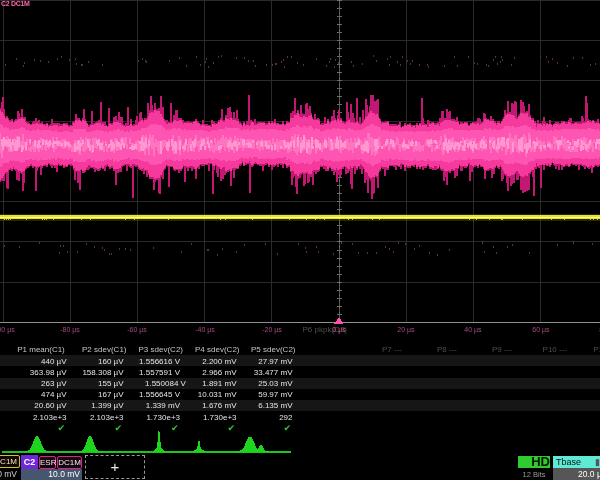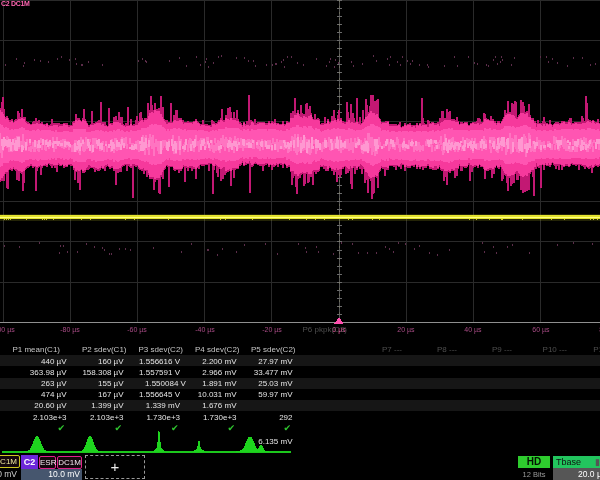--- a/index.html
+++ b/index.html
@@ -107,21 +107,21 @@
 <div style="position:absolute;left:1px;top:0px;font-size:7px;color:#ff66b2;font-weight:bold;letter-spacing:-0.3px;">C2 DC1M</div>
 <div style="position:absolute;left:0;top:355.2px;width:600px;height:11.2px;background:#161616"></div>
 <div style="position:absolute;left:0;top:377.6px;width:600px;height:11.2px;background:#161616"></div>
 <div style="position:absolute;left:0;top:400.0px;width:600px;height:11.2px;background:#161616"></div>
 <div class="dh" style="left:287px;top:325px;">P6 pkpk(C3)</div>
 <div class="dh" style="left:342px;top:345.4px;">P7 ---</div>
 <div class="dh" style="left:397px;top:345.4px;">P8 ---</div>
 <div class="dh" style="left:452px;top:345.4px;">P9 ---</div>
 <div class="dh" style="left:507px;top:345.4px;">P10 ---</div>
 <div class="dh" style="left:557px;top:345.4px;">P11 ---</div>
-<div class="th" style="left:0;top:345.4px;">P1 mean(C1)</div>
+<div class="th" style="left:11px;top:345.4px;text-align:center;">P1 mean(C1)</div>
 <div class="th" style="left:66.5px;top:345.4px;">P2 sdev(C1)</div>
 <div class="th" style="left:123.0px;top:345.4px;">P3 sdev(C2)</div>
 <div class="th" style="left:179.5px;top:345.4px;">P4 sdev(C2)</div>
 <div class="th" style="left:235.5px;top:345.4px;">P5 sdev(C2)</div>
 <div class="tv" style="left:6.5px;top:356.6px;">440 µV</div>
 <div class="tv" style="left:63.5px;top:356.6px;">160 µV</div>
 <div class="tv" style="left:120.0px;top:356.6px;">1.556616 V</div>
 <div class="tv" style="left:176.5px;top:356.6px;">2.200 mV</div>
 <div class="tv" style="left:232.5px;top:356.6px;">27.97 mV</div>
 <div class="tv" style="left:6.5px;top:367.8px;">363.98 µV</div>
@@ -136,35 +136,35 @@
 <div class="tv" style="left:232.5px;top:379.0px;">25.03 mV</div>
 <div class="tv" style="left:6.5px;top:390.2px;">474 µV</div>
 <div class="tv" style="left:63.5px;top:390.2px;">167 µV</div>
 <div class="tv" style="left:120.0px;top:390.2px;">1.556645 V</div>
 <div class="tv" style="left:176.5px;top:390.2px;">10.031 mV</div>
 <div class="tv" style="left:232.5px;top:390.2px;">59.97 mV</div>
 <div class="tv" style="left:6.5px;top:401.4px;">20.60 µV</div>
 <div class="tv" style="left:63.5px;top:401.4px;">1.399 µV</div>
 <div class="tv" style="left:120.0px;top:401.4px;">1.339 mV</div>
 <div class="tv" style="left:176.5px;top:401.4px;">1.676 mV</div>
-<div class="tv" style="left:232.5px;top:401.4px;margin-top:36px;">6.135 mV</div>
+<div class="tv" style="left:232.5px;top:401.4px;">6.135 mV</div>
 <div class="tv" style="left:6.5px;top:412.6px;">2.103e+3</div>
 <div class="tv" style="left:63.5px;top:412.6px;">2.103e+3</div>
 <div class="tv" style="left:120.0px;top:412.6px;">1.730e+3</div>
 <div class="tv" style="left:176.5px;top:412.6px;">1.730e+3</div>
 <div class="tv" style="left:232.5px;top:412.6px;">292</div>
 <div class="ck" style="left:57.5px;top:422.8px;">✔</div>
 <div class="ck" style="left:114.5px;top:422.8px;">✔</div>
 <div class="ck" style="left:171.0px;top:422.8px;">✔</div>
 <div class="ck" style="left:227.5px;top:422.8px;">✔</div>
 <div class="ck" style="left:283.5px;top:422.8px;">✔</div>
 <div class="tag" style="left:-26px;top:455px;width:46px;border-color:#cfc520;color:#efe9a0;text-align:right;padding-right:2px;">DC1M</div>
 <div style="position:absolute;left:-30px;top:469px;width:47px;height:11px;color:#cfcfcf;font-size:8.5px;text-align:right;">10.0 mV</div>
 <div style="position:absolute;left:21px;top:469px;width:61px;height:11px;background:#46566e;"></div>
 <div style="position:absolute;left:21px;top:455px;width:17px;height:14px;background:#6d28d9;color:#fff;font-size:9px;font-weight:bold;text-align:center;line-height:14px;">C2</div>
 <div class="tag" style="left:39px;top:455.5px;width:17px;">ESR</div>
 <div class="tag" style="left:57px;top:455.5px;width:25px;">DC1M</div>
 <div style="position:absolute;left:21px;top:469px;width:59px;color:#fff;font-size:8.5px;text-align:right;">10.0 mV</div>
 <div style="position:absolute;left:85px;top:455px;width:60px;height:24px;border:1px dashed #9a9a9a;color:#eee;font-size:15px;text-align:center;line-height:22px;">+</div>
-<div style="position:absolute;left:518px;top:456px;width:32px;height:12px;background:#2ecc2e;color:#031403;font-size:10px;font-weight:bold;text-align:center;line-height:12px;">HD</div>
+<div style="position:absolute;left:518px;top:456px;width:32px;height:12px;background:#2ecc2e;color:#031403;font-size:13px;font-weight:bold;text-align:right;line-height:12px;">HD</div>
 <div style="position:absolute;left:518px;top:470px;width:32px;color:#9a9a9a;font-size:7.5px;text-align:center;">12 Bits</div>
-<div style="position:absolute;left:553px;top:456px;width:47px;height:12px;background:#22c55e;color:#111;font-size:9px;line-height:12px;padding-left:3px;">Tbase<span style="float:right;color:#555;">▮</span></div>
+<div style="position:absolute;left:553px;top:456px;width:47px;height:12px;background:#5eead4;color:#111;font-size:9px;line-height:12px;padding-left:3px;">Tbase<span style="float:right;color:#555;">▮</span></div>
 <div style="position:absolute;left:553px;top:468px;width:47px;height:12px;background:#565656;color:#fff;font-size:8.5px;line-height:12px;white-space:nowrap;overflow:hidden;"><span style="margin-left:25px;">20.0 µs/div</span></div>
 </div>
 </body></html>

